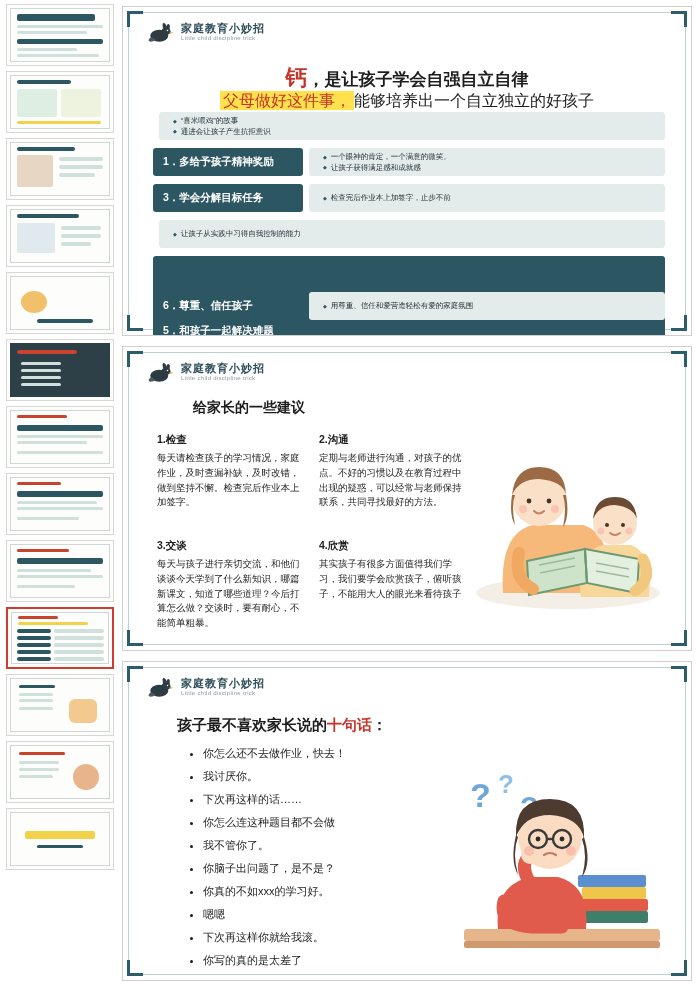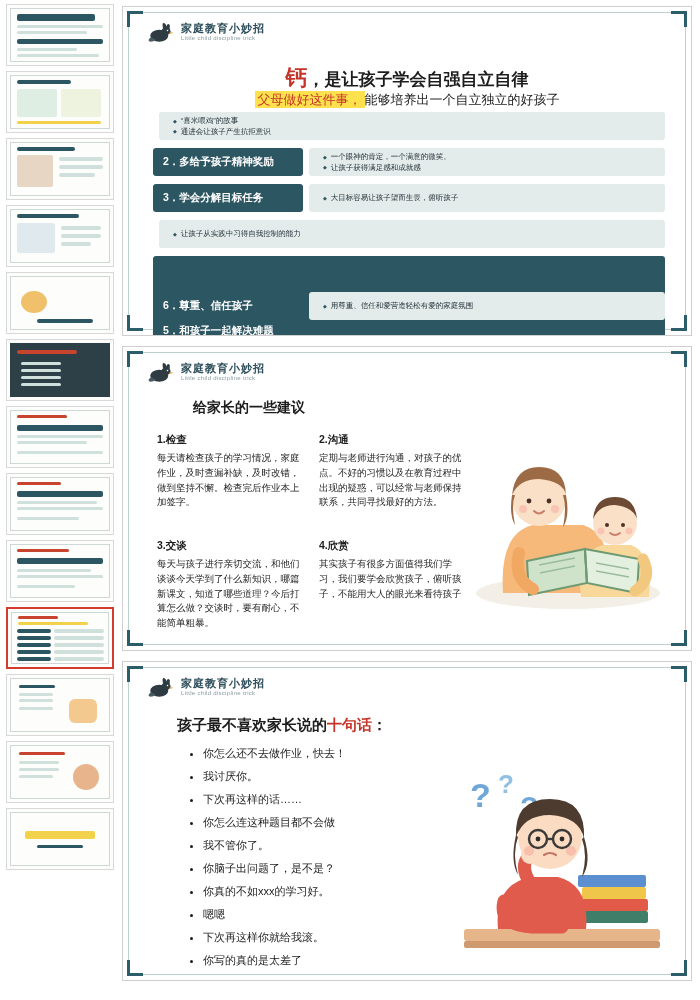--- a/index.html
+++ b/index.html
@@ -117,21 +117,21 @@
     color: #1d1d1d;
   }
   .s1-title .ca {
     color: #c4342a;
     font-size: 22px;
   }
   .s1-sub {
     position: absolute;
     top: 84px; left: 0; right: 0;
     text-align: center;
-    font-size: 13px;
+    font-size: 16px;
   }
   .s1-sub .hl {
     background: #ffe14d;
     color: #c4342a;
     padding: 1px 3px;
   }
   .s1-sub .rest { color: #1d1d1d; }
   .row {
     position: absolute;
     left: 30px; right: 26px;
@@ -388,31 +388,31 @@
       </div>
 
       <div class="row" style="top:105px;">
         <div class="desc">
           <div>“喜米喂鸡”的故事</div>
           <div>通进会让孩子产生抗拒意识</div>
         </div>
       </div>
 
       <div class="row" style="top:141px;">
-        <div class="lab">2．多给予孩子精神奖励</div>
+        <div class="lab">1．多给予孩子精神奖励</div>
         <div class="desc">
           <div>一个眼神的肯定，一个满意的微笑。</div>
           <div>让孩子获得满足感和成就感</div>
         </div>
       </div>
 
       <div class="row" style="top:177px;">
         <div class="lab">3．学会分解目标任务</div>
         <div class="desc">
-          <div>大目标容易让孩子望而生畏，俯听孩子</div>
+          <div>检查完后作业本上加签字，止步不前</div>
         </div>
       </div>
 
       <div class="row" style="top:213px;">
         <div class="desc">
           <div>让孩子从实践中习得自我控制的能力</div>
         </div>
       </div>
 
       <div class="row" style="top:249px;flex-direction:column;">

